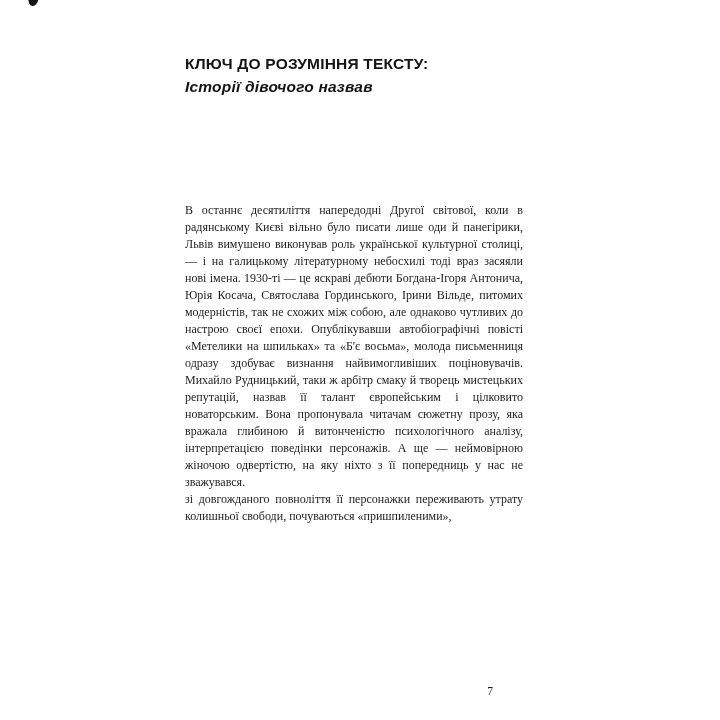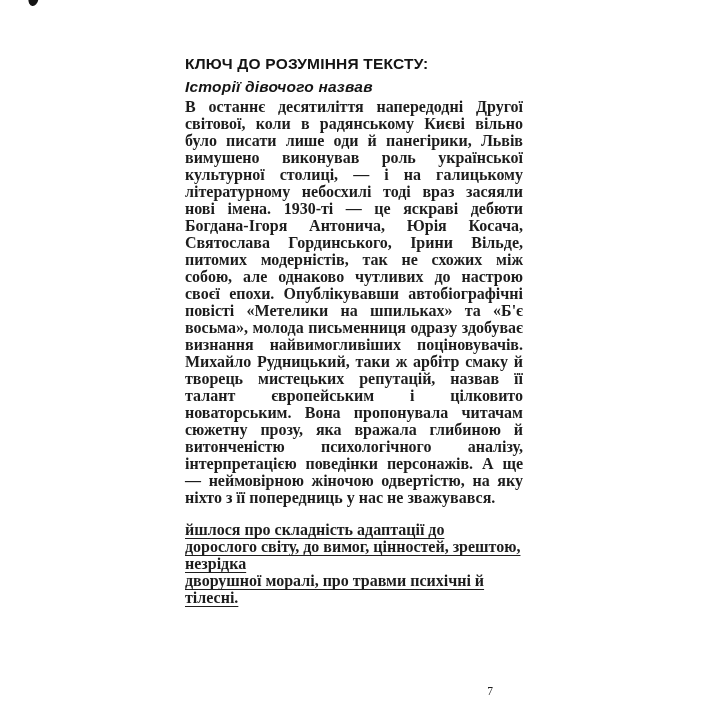--- a/index.html
+++ b/index.html
@@ -38,24 +38,24 @@
     font-size: 15.5px;
     line-height: 23px;
     letter-spacing: 0.2px;
     color: #141414;
   }
   .subtitle {
     font-style: italic;
     font-weight: 700;
   }
   .bodytext {
-    font-size: 16px;
+    margin-top: 104px;
+    font-size: 12px;
     line-height: 17px;
     color: #1d1d1d;
-    font-weight: bold;
   }
   .para { text-align: justify; }
   .para-indent { text-indent: 19px; }
   .quote { margin-top: 15px; }
   .quote-line {
     text-decoration: underline;
     text-underline-offset: 2.5px;
     text-decoration-thickness: 0.8px;
   }
   .lead-line {
@@ -85,27 +85,23 @@
     <div class="heading">
       <div>КЛЮЧ ДО РОЗУМІННЯ ТЕКСТУ:</div>
       <div class="subtitle">Історії дівочого назвав</div>
     </div>
 
     <div class="bodytext">
 
       <div class="para">В останнє десятиліття напередодні Другої світової, коли в радянському Києві вільно було писати лише оди й панегірики, Львів вимушено виконував роль української культурної столиці, — і на галицькому літературному небосхилі тоді враз засяяли нові імена. 1930-ті — це яскраві дебюти Богдана-Ігоря Антонича, Юрія Косача, Святослава Гординського, Ірини Вільде, питомих модерністів, так не схожих між собою, але однаково чутливих до настрою своєї епохи. Опублікувавши автобіографічні повісті «Метелики на шпильках» та «Б'є восьма», молода письменниця одразу здобуває визнання найвимогливіших поціновувачів. Михайло Рудницький, таки ж арбітр смаку й творець мистецьких репутацій, назвав її талант європейським і цілковито новаторським. Вона пропонувала читачам сюжетну прозу, яка вражала глибиною й витонченістю психологічного аналізу, інтерпретацією поведінки персонажів. А ще — неймовірною жіночою одвертістю, на яку ніхто з її попередниць у нас не зважувався.</div>
 
 
-      <div class="quote">
-        <div class="quote-line">йшлося про складність адаптації до</div>
-        <div class="quote-line">дорослого світу, до вимог, цінностей, зрештою, незрідка</div>
-        <div class="quote-line">дворушної моралі, про травми психічні й тілесні.</div>
-      </div>
 
 
+      <div class="para">зі довгожданого повноліття її персонажки переживають утрату колишньої свободи, почуваються «пришпиленими»,</div>
 
     </div>
 
   </div>
 
   <div class="pagenum">7</div>
 
 </div>
 
 </body></html>

